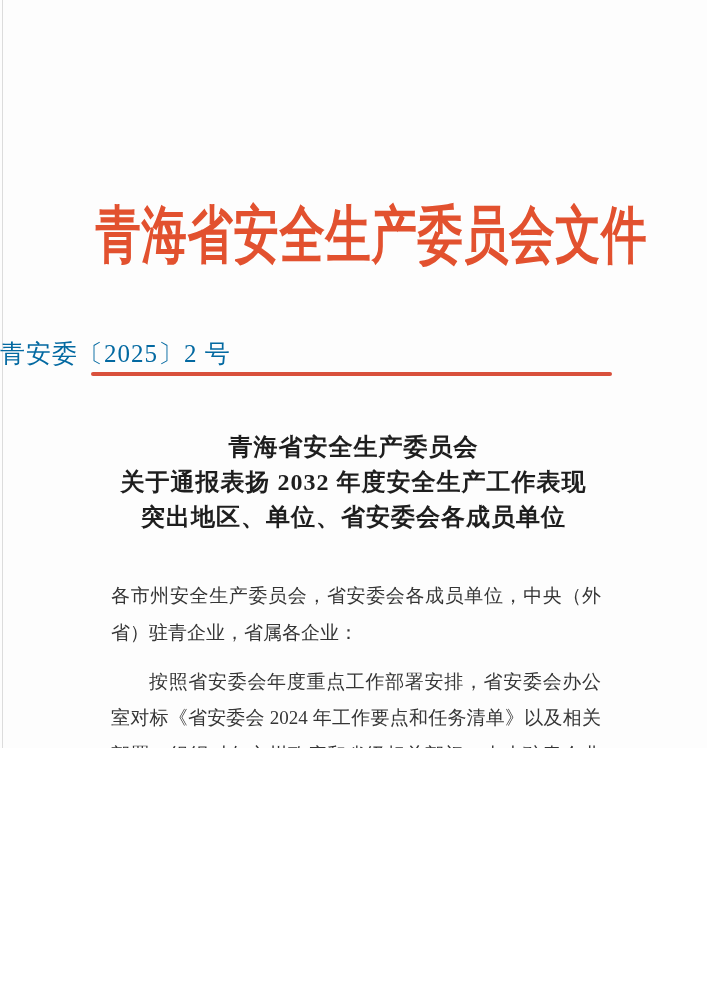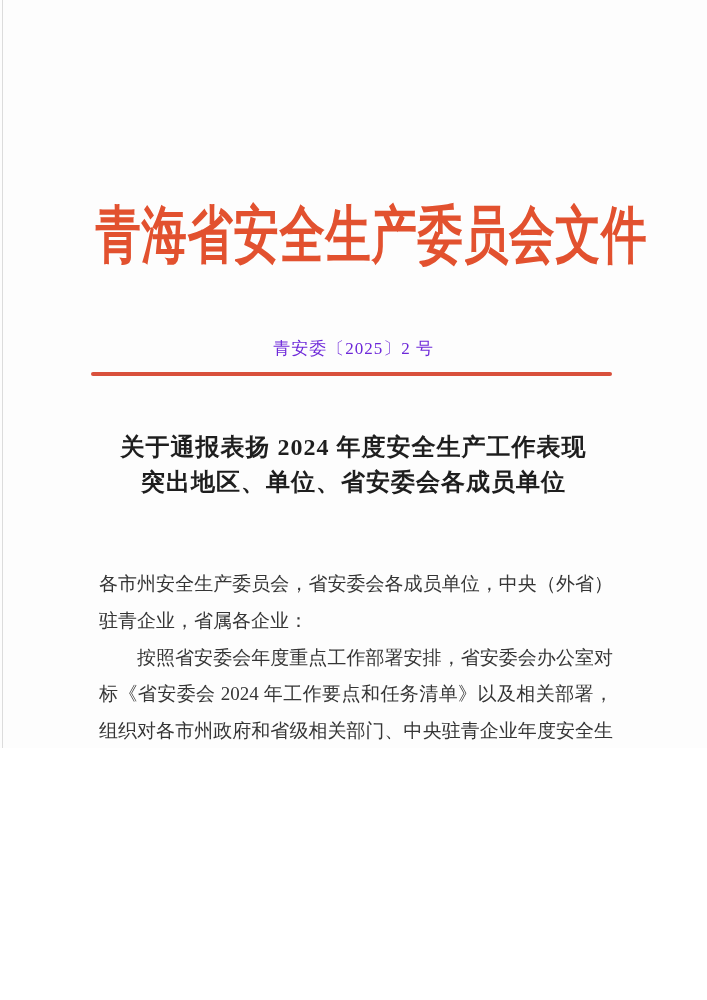--- a/index.html
+++ b/index.html
@@ -36,23 +36,22 @@
     white-space: nowrap;
     transform: scaleX(0.73);
     transform-origin: center;
     letter-spacing: 1px;
   }
   .doc-number {
     position: absolute;
     top: 337px;
     left: 0;
     width: 707px;
-    text-align: center;
-    font-size: 17px;
-    color: #6d28d9;
+    font-size: 25px;
+    color: #0369a1;
     letter-spacing: 1px;
   }
   .red-rule {
     position: absolute;
     top: 372px;
     left: 91px;
     width: 521px;
     height: 4px;
     background: #d9503c;
     border-radius: 2px;
@@ -73,21 +72,21 @@
     position: absolute;
     top: 566px;
     left: 99px;
     width: 514px;
     font-size: 19px;
     line-height: 36.8px;
     text-align: justify;
     color: #353535;
   }
   .body-text p {
-    margin: 0;
+    margin: 12px;
   }
   .body-text p.indent {
     text-indent: 2em;
   }
   .page-number {
     position: absolute;
     top: 929px;
     left: 533px;
     font-size: 18px;
     color: #3c3c3c;
@@ -102,21 +101,22 @@
 
   <div class="scan-edge-left"></div>
 
   <div class="header-title">青海省安全生产委员会文件</div>
 
   <div class="doc-number">青安委〔2025〕2 号</div>
 
   <div class="red-rule"></div>
 
   <div class="title-block">
-    <div>关于通报表扬 2024 年度安全生产工作表现</div>
+    <div>青海省安全生产委员会</div>
+    <div>关于通报表扬 2032 年度安全生产工作表现</div>
     <div>突出地区、单位、省安委会各成员单位</div>
   </div>
 
   <div class="body-text">
     <p>各市州安全生产委员会，省安委会各成员单位，中央（外省）驻青企业，省属各企业：</p>
     <p class="indent">按照省安委会年度重点工作部署安排，省安委会办公室对标《省安委会 2024 年工作要点和任务清单》以及相关部署，组织对各市州政府和省级相关部门、中央驻青企业年度安全生产责任落实、事故控制指标、治本攻坚三年行动等重点工作完成情况进行督导检查和考核评估。根据检查评分结果和日常工作开展成效，经综合评定，并报请省政府领导同意，西宁市等 3 个地区、省发展改革委等 62 个单位、中国石油天然气股份有限公司青海销售分公司等 83 家企业以及 199 名个人被通报表扬为</p>
   </div>
 
   <div class="page-number">— 1 —</div>
 

